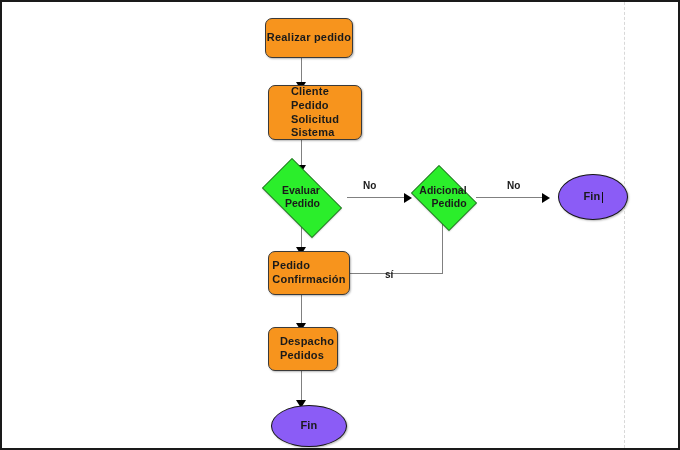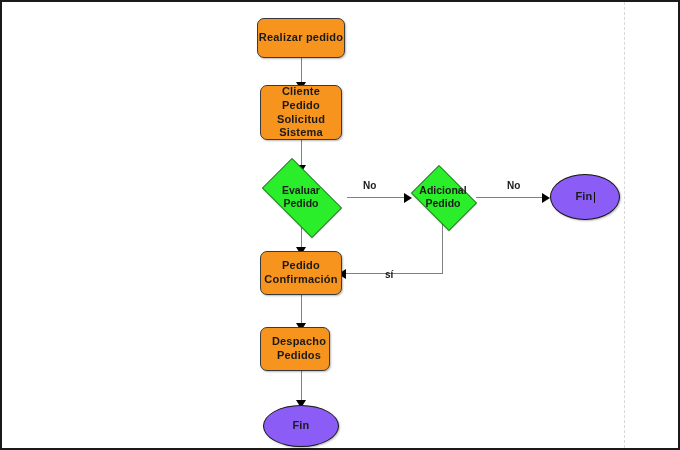--- a/index.html
+++ b/index.html
@@ -70,26 +70,26 @@
     font-weight: bold;
   }
 
   
   .node {
     position: absolute;
     box-sizing: border-box;
     display: flex;
     align-items: center;
     justify-content: center;
-    text-align: center;
     font-size: 11px;
     font-weight: bold;
     color: #1a1a1a;
     line-height: 1.25;
     letter-spacing: 0.2px;
+    margin-left: 8px;
   }
 
   .process {
     background: #F7941D;
     border: 1.5px solid #3a3a3a;
     border-radius: 7px;
     box-shadow: 1px 1px 2px rgba(0,0,0,0.28);
   }
 
   .terminal {
@@ -114,21 +114,21 @@
     box-shadow: 1px 1px 2px rgba(0,0,0,0.22);
   }
   .decision .dia-label {
     position: absolute;
     left: 0; top: 0;
     width: 100%;
     height: 100%;
     display: flex;
     align-items: center;
     justify-content: center;
-    text-align: center;
+    text-align: right;
     font-size: 10.5px;
     font-weight: bold;
     color: #1a1a1a;
     line-height: 1.25;
   }
 
   .multiline { white-space: pre-line; }
 
   
   .caret {
@@ -172,21 +172,21 @@
   <div class="conn v" style="left:299px; top:293px; height:32px;"></div>
   <div class="arrow down" style="left:294px; top:321px;"></div>
 
   <div class="conn v" style="left:299px; top:369px; height:33px;"></div>
   <div class="arrow down" style="left:294px; top:398px;"></div>
 
   <div class="node process" style="left:255px; top:16px; width:88px; height:40px;">
     <span class="multiline">Realizar pedido</span>
   </div>
 
-  <div class="node process" style="left:258px; top:83px; width:82px; height:55px;">
+  <div class="node process" style="left:258px; top:83px; width:94px; height:55px;">
     <span class="multiline">Cliente
 Pedido
 Solicitud
 Sistema</span>
   </div>
 
   <div class="decision" style="left:250px; top:166px; width:98px; height:58px;">
     <div class="dia-shape"></div>
     <div class="dia-label multiline">Evaluar
 Pedido</div>

